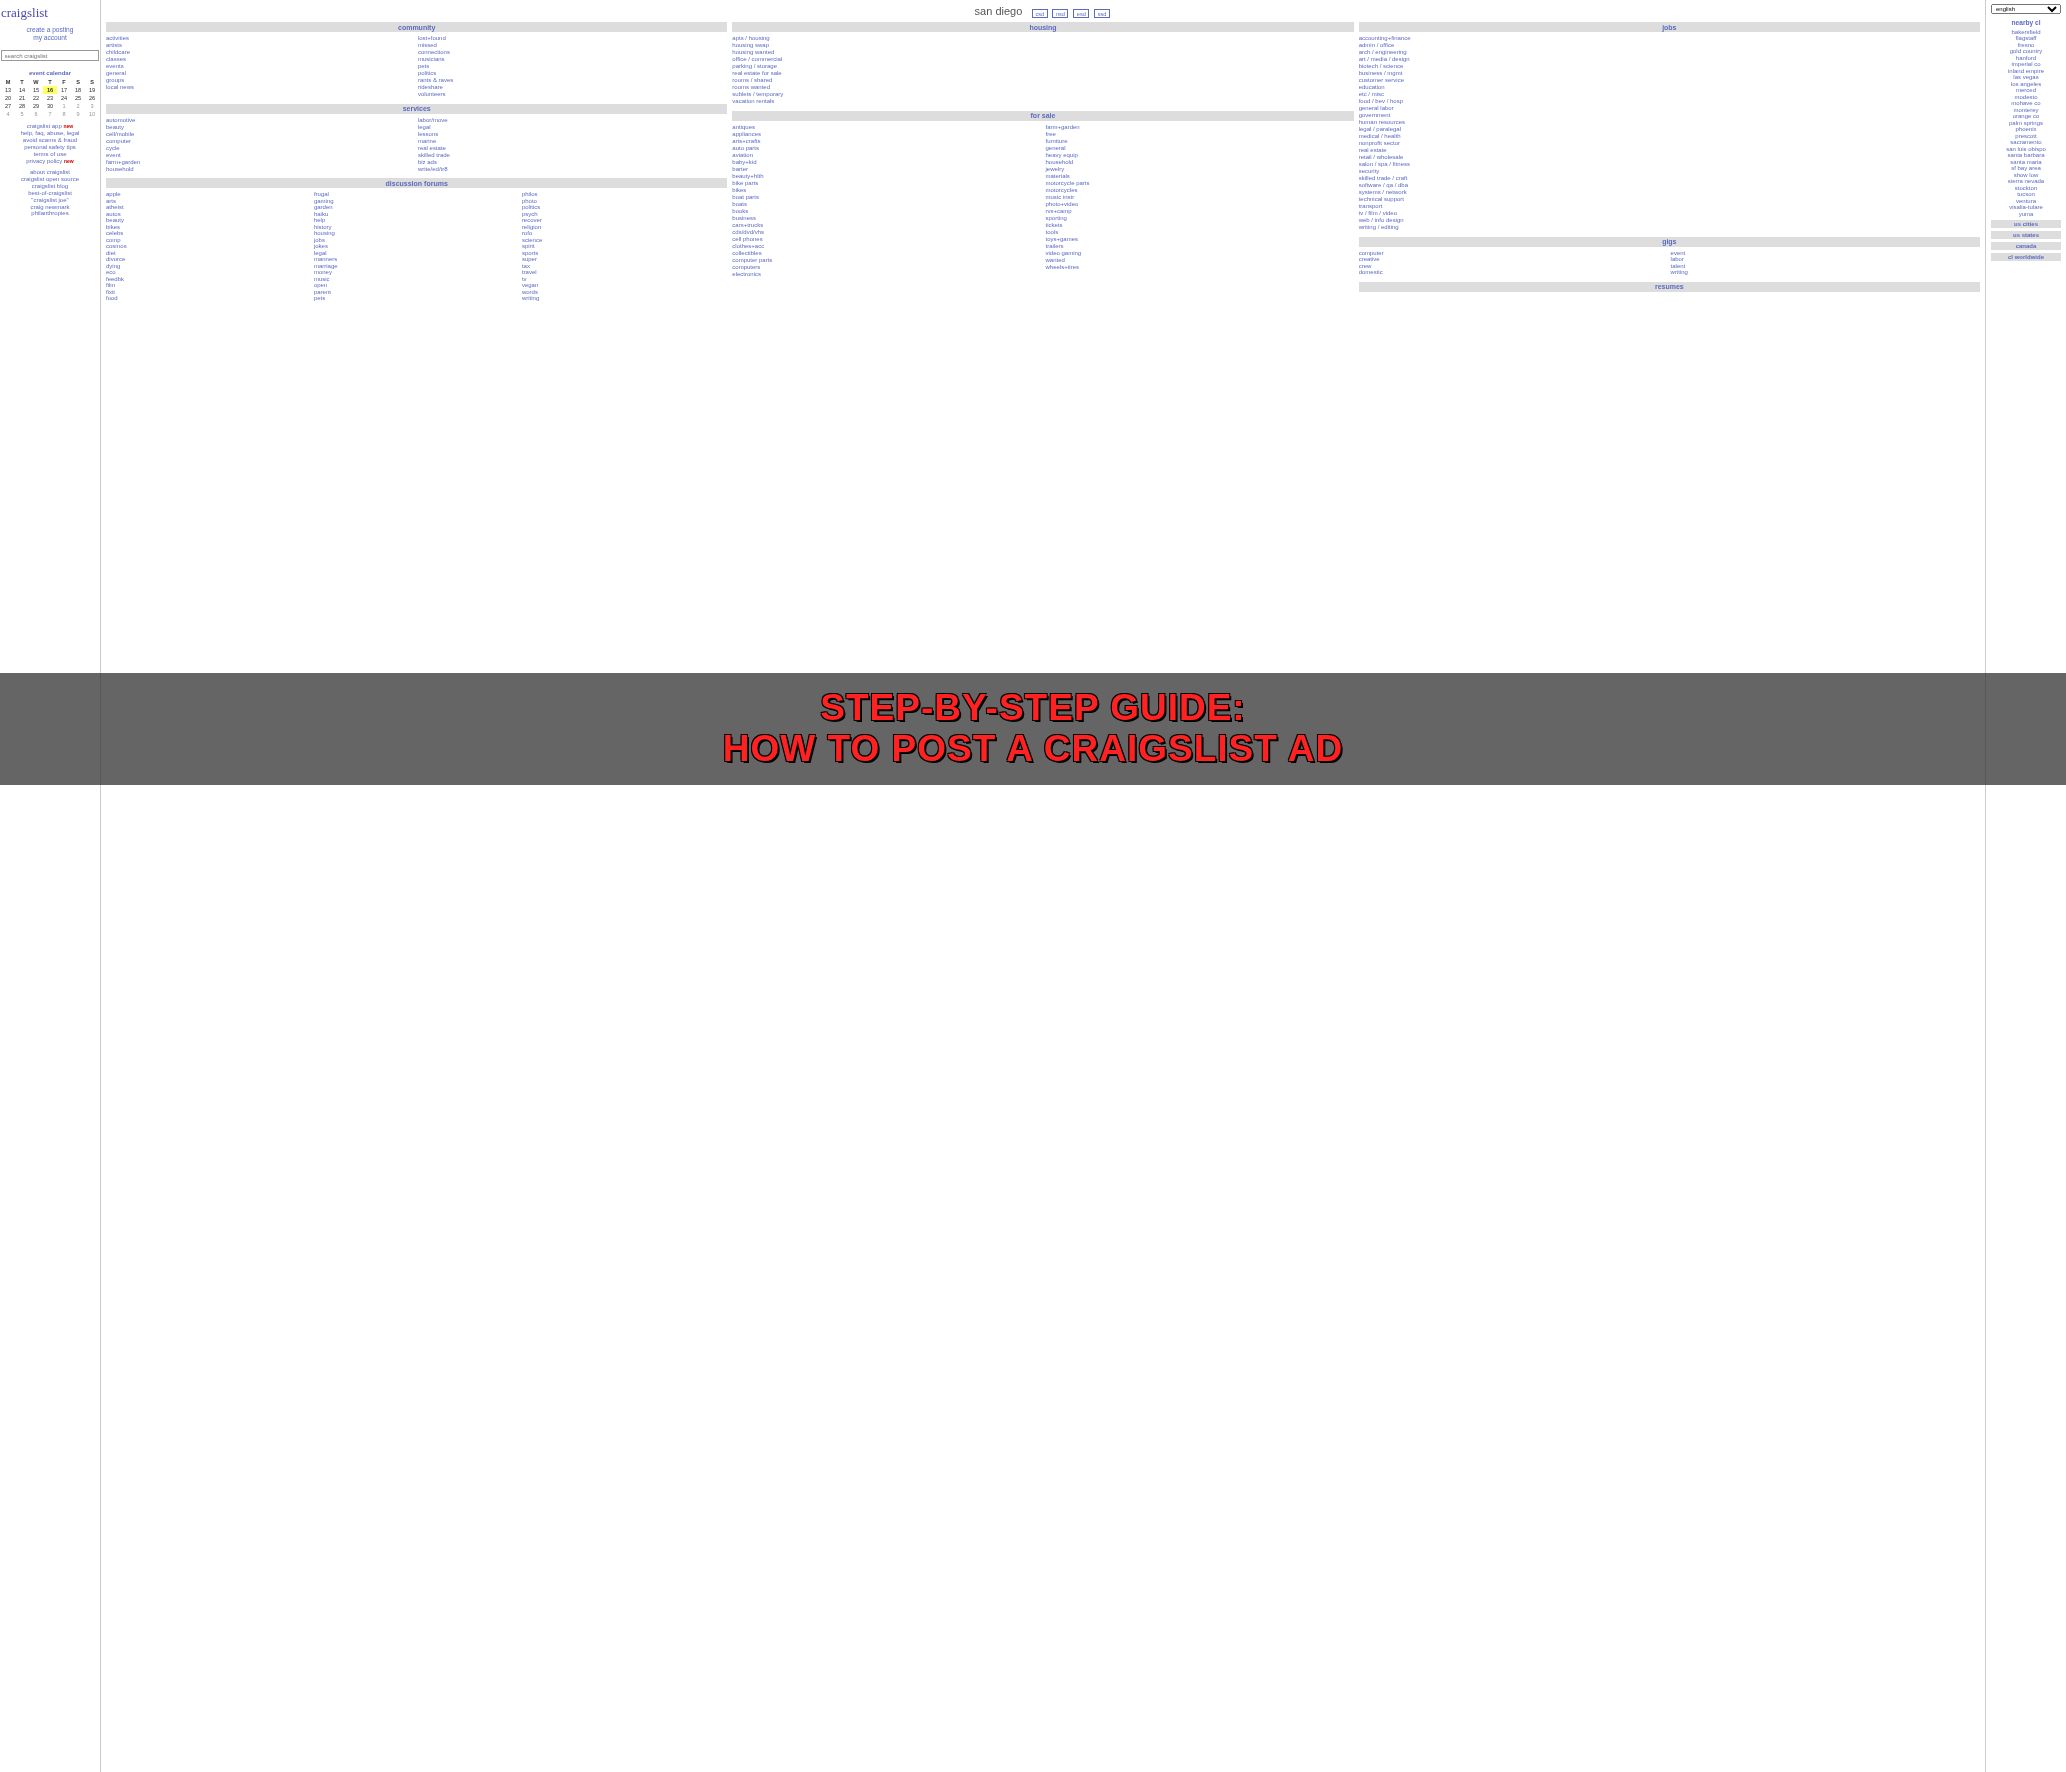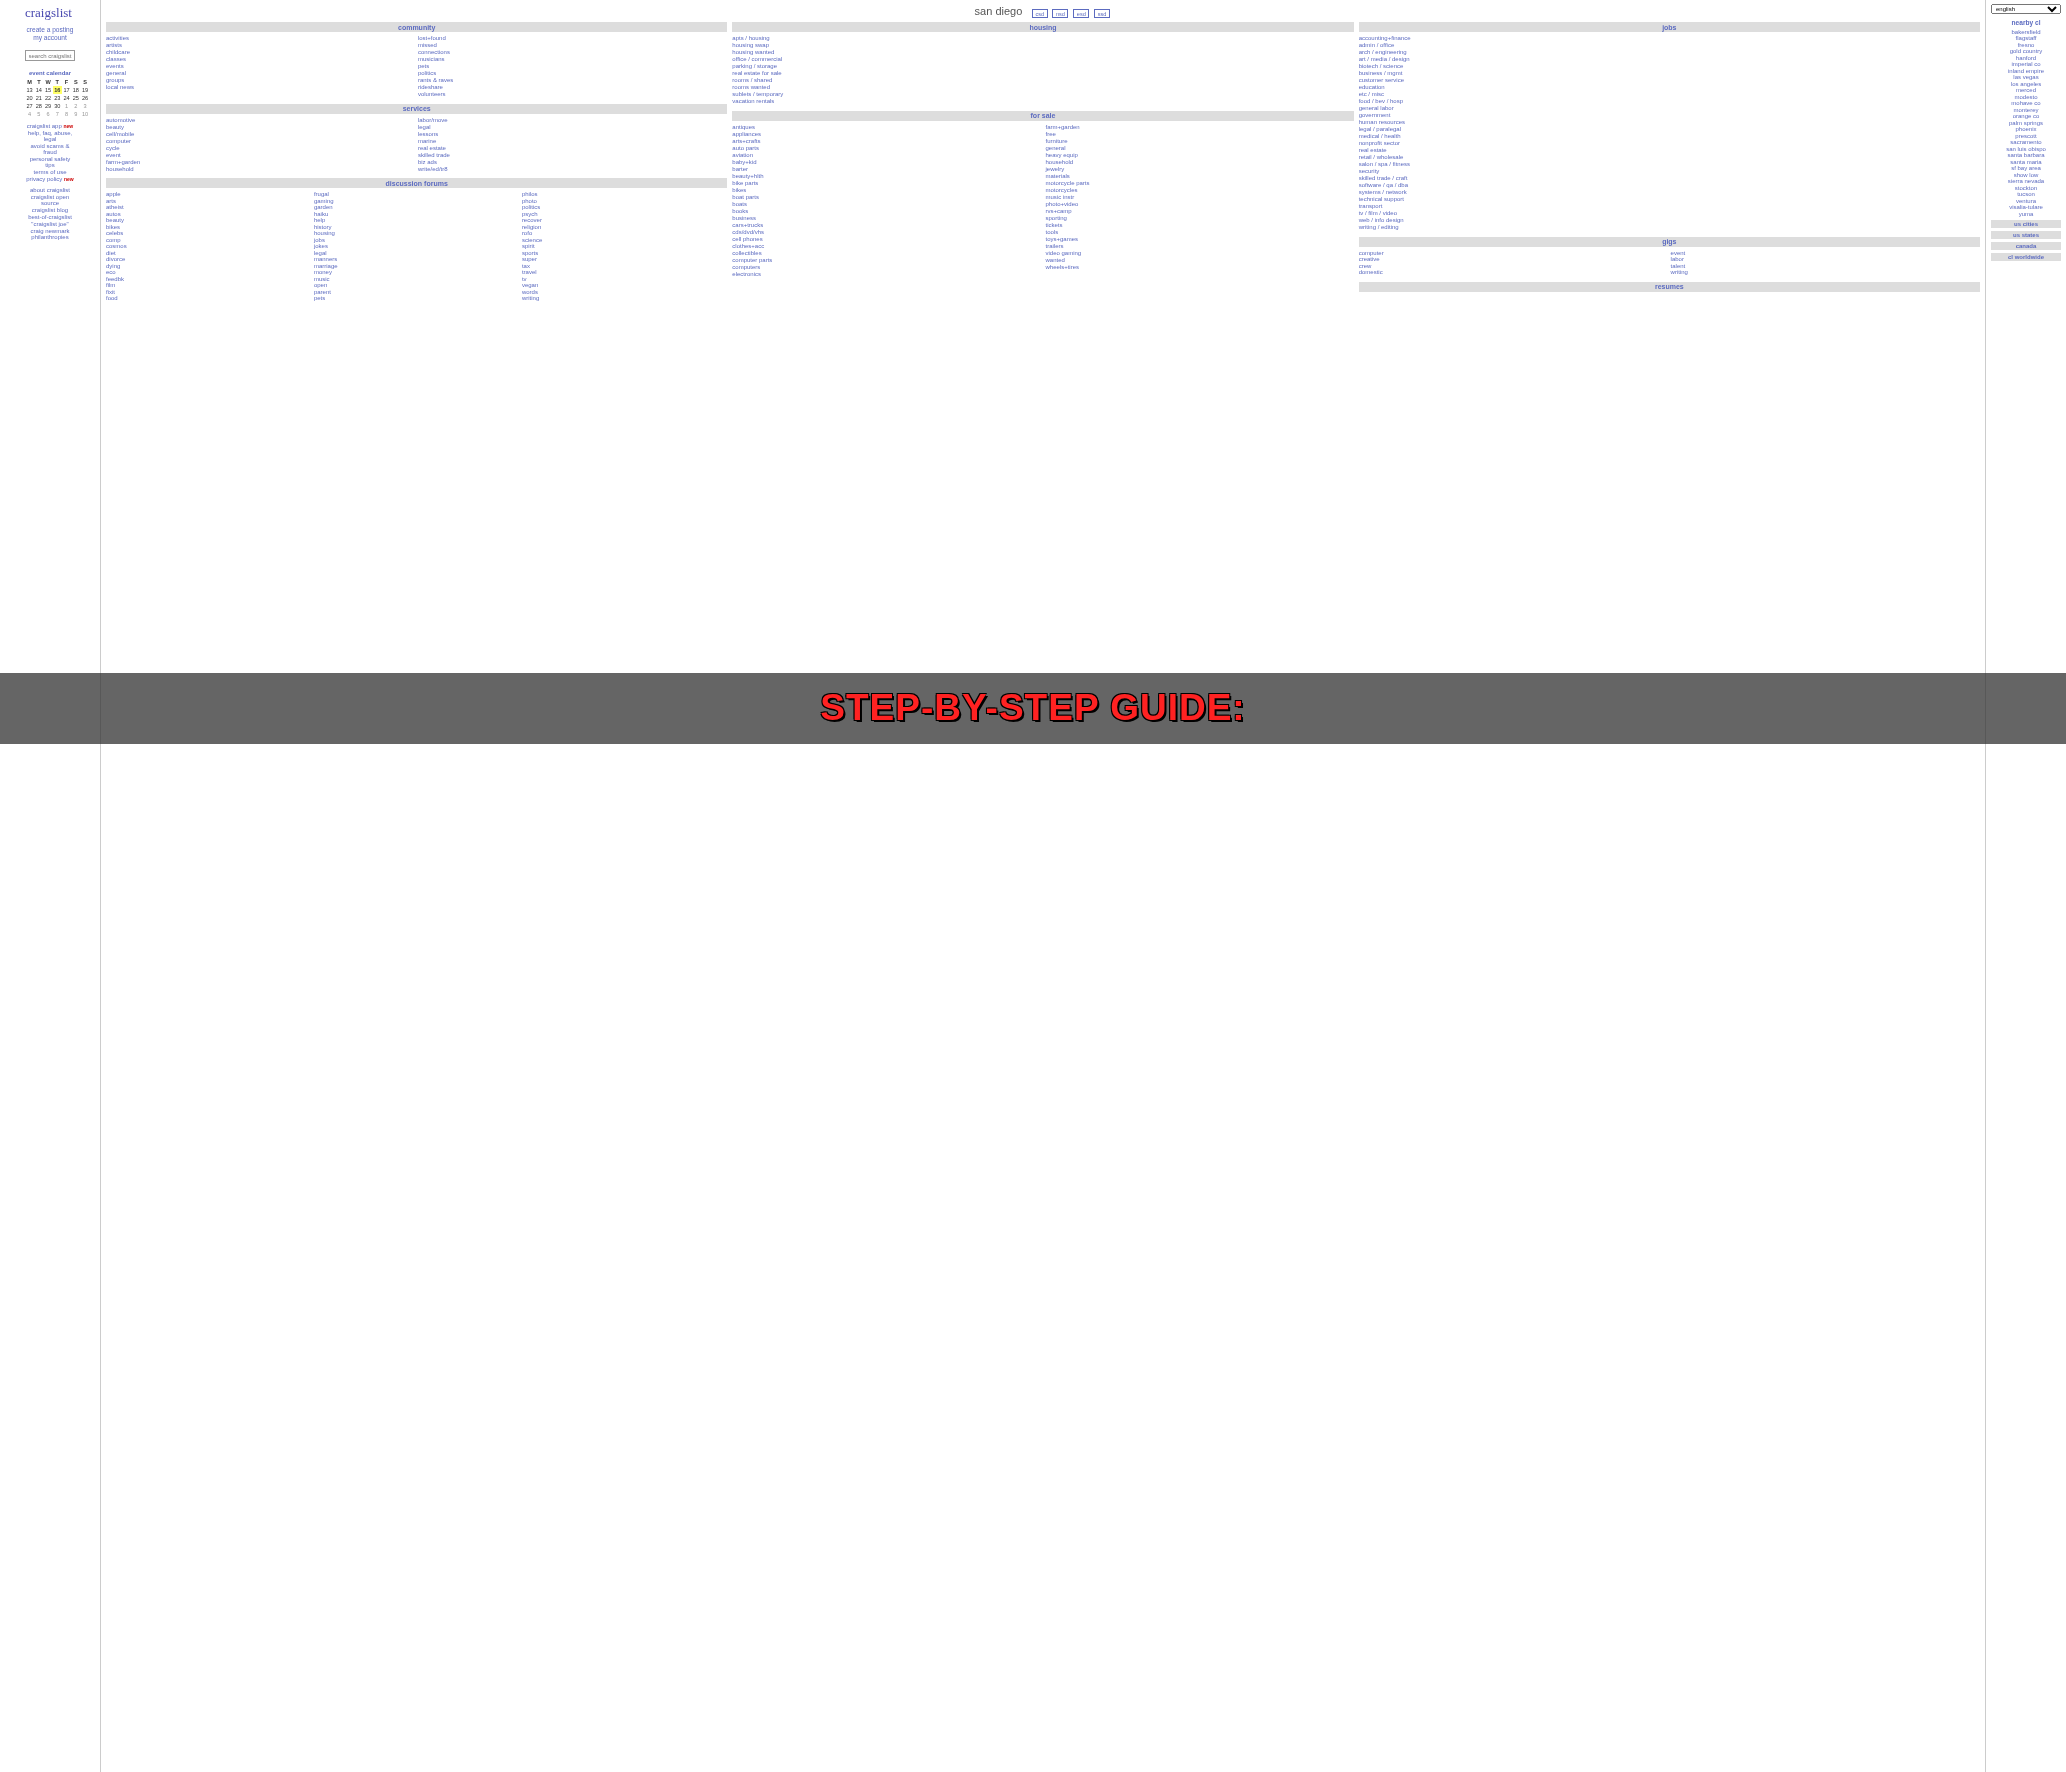--- a/index.html
+++ b/index.html
@@ -6,21 +6,21 @@
     body { font-family: Arial, Helvetica, sans-serif; font-size: 6.6px; background: #fff; color: #333; }
 
     a { color: #5c6bc0; text-decoration: none; }
 
     .page-wrapper { display: flex; width: 100%; min-height: 100vh; position: relative; }
 
     
     .left-sidebar {
       width: 101px;
       min-width: 101px;
-      padding: 5px 25px;
+      padding: 5px 1px;
       border-right: 0.5px solid #ccc;
     }
     .site-title { font-size: 13px; color: #4a4ab0; font-family: Georgia, serif; margin-bottom: 5px; }
     .sidebar-links { text-align: center; margin-bottom: 5px; }
     .sidebar-links a { display: block; color: #5c6bc0; font-size: 6.6px; margin: 1px 0; }
     .search-box { width: 100%; border: 0.5px solid #999; padding: 1.5px 2.5px; margin: 4px 0; font-size: 6px; }
     .event-cal { margin: 5px 0; }
     .event-cal .cal-title { color: #5c6bc0; font-weight: bold; font-size: 6px; text-align: center; margin-bottom: 2px; }
     .cal-table { width: 100%; border-collapse: collapse; font-size: 5.6px; }
     .cal-table th { text-align: center; padding: 1px; font-weight: bold; color: #333; }
@@ -492,16 +492,17 @@
         <a href="#">yuma</a>
       </div>
     <div class="nearby-section-header">us cities</div>
     <div class="nearby-section-header">us states</div>
     <div class="nearby-section-header">canada</div>
     <div class="nearby-section-header">cl worldwide</div>
   </div>
 
   <div class="overlay">
     <div class="overlay-title">Step-by-Step Guide:</div>
+    <div class="overlay-title">How to Post a Craigslist Ad</div>
   </div>
 
 </div>
 
 
 </body></html>

